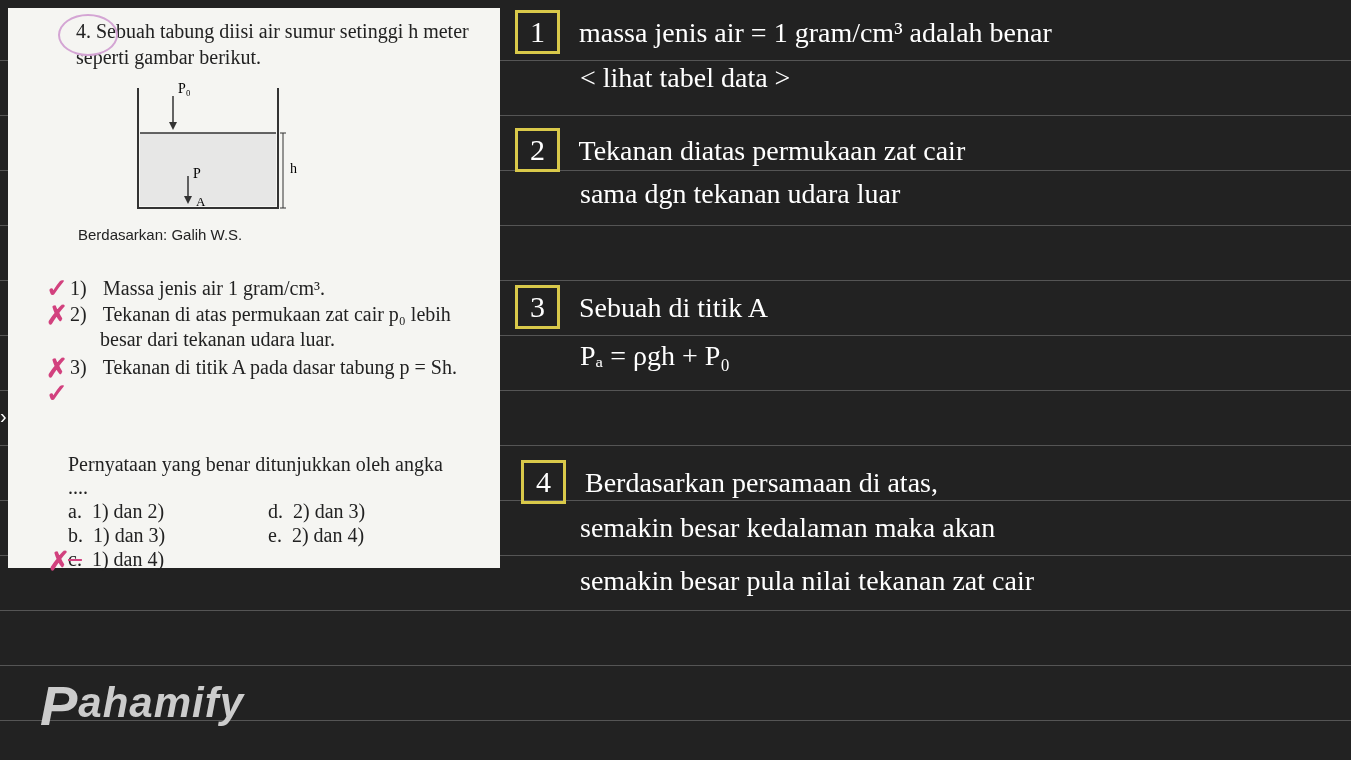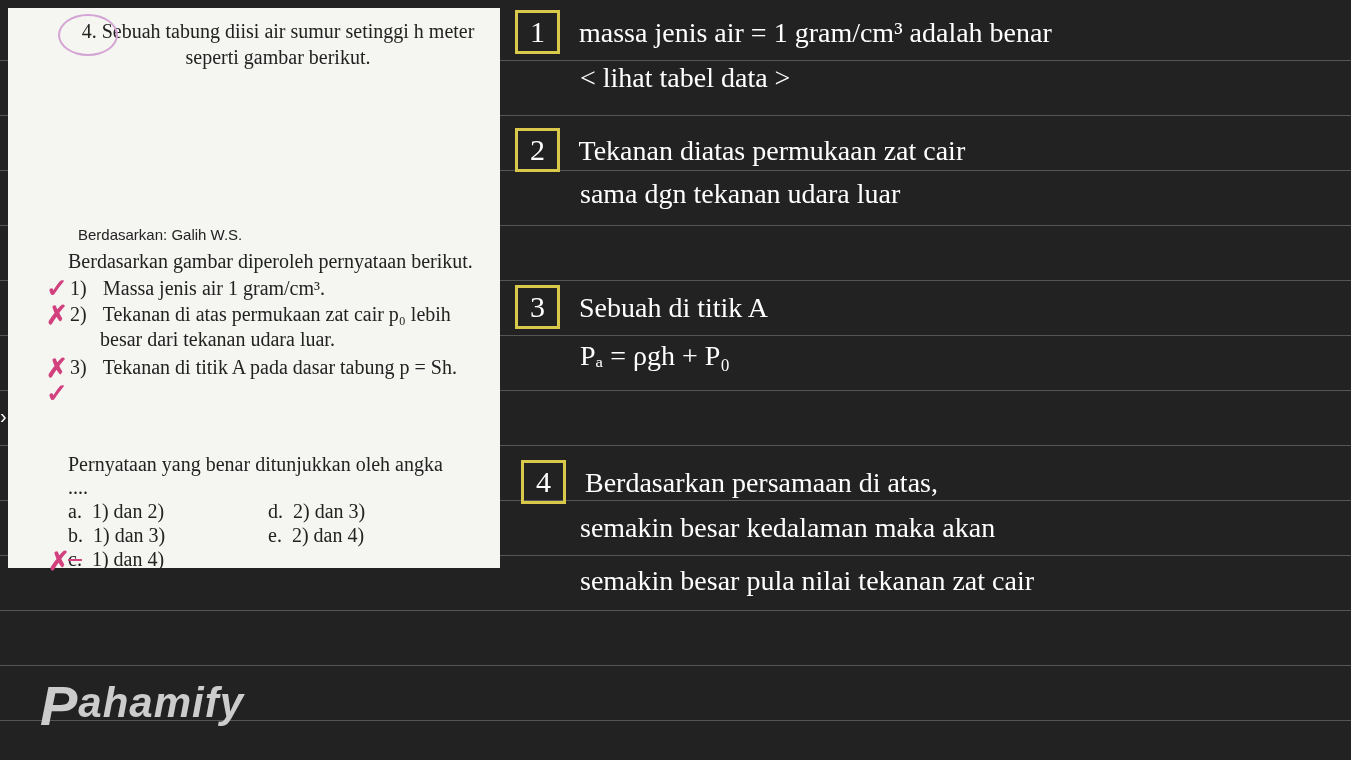--- a/index.html
+++ b/index.html
@@ -55,21 +55,20 @@
       border: 2px solid #d4a5d4;
       border-radius: 50%;
       pointer-events: none;
     }
     
     .question-text {
       font-size: 20px;
       line-height: 1.3;
       margin-left: 48px;
       margin-bottom: 8px;
-      text-align: center;
     }
     
     .tube-diagram {
       position: absolute;
       left: 110px;
       top: 70px;
       width: 180px;
       height: 140px;
     }
     
@@ -188,24 +187,48 @@
 
 <div class="question-image">
   <div class="question-number-circle"></div>
 
   <div class="question-text">
     <span>4.</span>
     <span>Sebuah tabung diisi air sumur setinggi h meter</span><br>
     <span>seperti gambar berikut.</span>
   </div>
 
+  <div class="tube-diagram">
+    <svg class="tube-svg" viewBox="0 0 180 140">
+
+      <path d="M 20 10 L 20 130 L 160 130 L 160 10" fill="none" stroke="#333" stroke-width="2"></path>
+
+      <rect x="22" y="55" width="136" height="73" fill="#ddd" opacity="0.6"></rect>
+
+      <line x1="22" y1="55" x2="158" y2="55" stroke="#333" stroke-width="1.5"></line>
+
+      <line x1="55" y1="18" x2="55" y2="48" stroke="#333" stroke-width="1.5"></line>
+      <polygon points="55,52 51,44 59,44" fill="#333"></polygon>
+
+      <line x1="165" y1="55" x2="165" y2="130" stroke="#333" stroke-width="1"></line>
+      <line x1="162" y1="55" x2="168" y2="55" stroke="#333" stroke-width="1"></line>
+      <line x1="162" y1="130" x2="168" y2="130" stroke="#333" stroke-width="1"></line>
+
+      <line x1="70" y1="98" x2="70" y2="122" stroke="#333" stroke-width="1.5"></line>
+      <polygon points="70,126 66,118 74,118" fill="#333"></polygon>
+
+      <text x="60" y="15" font-size="14" font-family="serif">P₀</text>
+      <text x="172" y="95" font-size="14" font-family="serif">h</text>
+      <text x="75" y="100" font-size="14" font-family="serif">P</text>
+      <text x="78" y="128" font-size="13" font-family="serif">A</text>
+    </svg>
+  </div>
 
   <div class="illustrator-text">Berdasarkan: Galih W.S.</div>
 
-  <div class="statements-intro">Berdasarkan gambar diperoleh pernyataan berikut.</div>
 
   <span class="mark-check" style="left:38px; top:265px;">✓</span>
   <div class="statement-item" style="left:62px; top:268px;">
     <span class="statement-num">1)</span>
     <span>Massa jenis air 1 gram/cm³.</span>
   </div>
 
   <span class="mark-x" style="left:38px; top:292px;">✗</span>
   <div class="statement-item" style="left:62px; top:294px; width:420px;">
     <span class="statement-num">2)</span>

